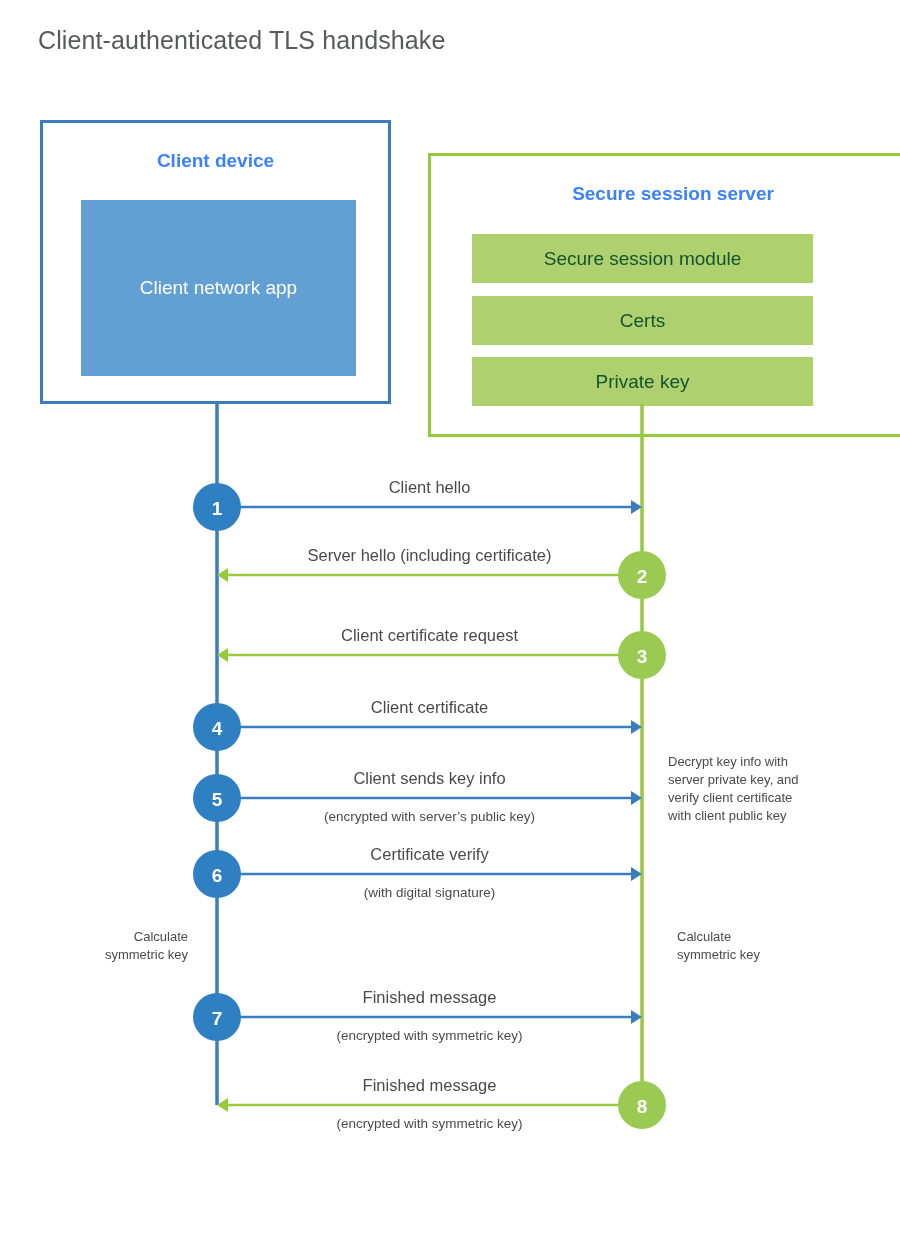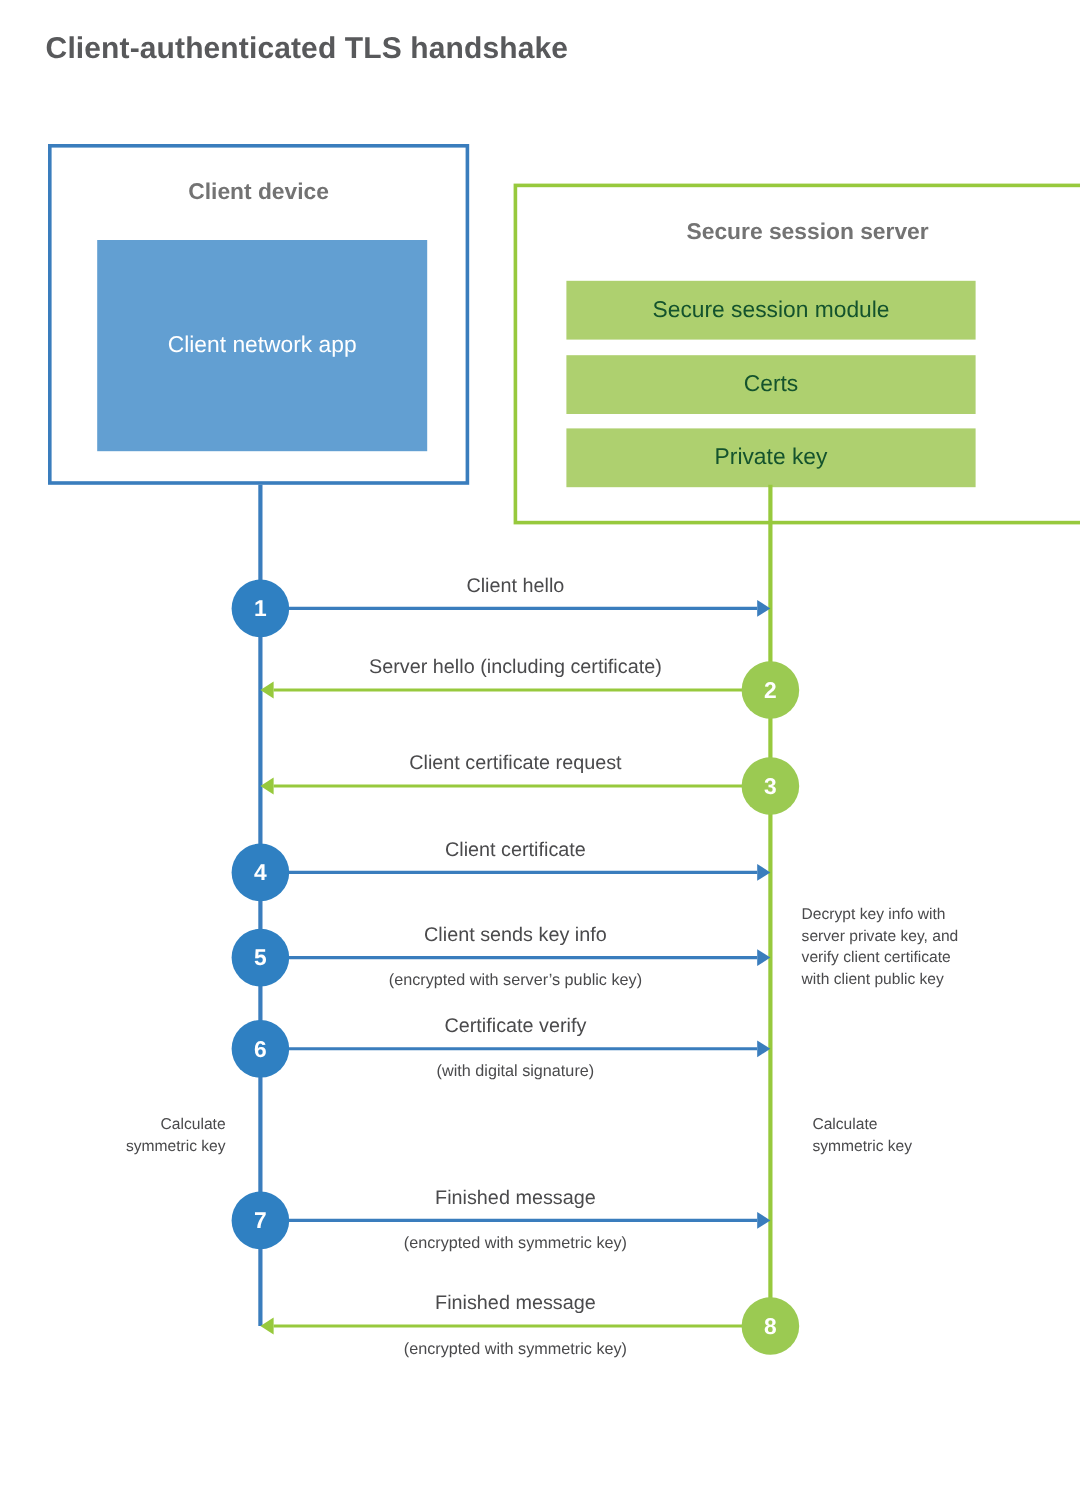--- a/index.html
+++ b/index.html
@@ -21,21 +21,21 @@
     left: 0;
     top: 0;
     width: 900px;
     height: 1256px;
   }
   .page-title {
     position: absolute;
     left: 38px;
     top: 26px;
     font-size: 25px;
-    font-weight: 700;
+    font-weight: 400;
     color: #58595b;
     letter-spacing: 0.1px;
     white-space: nowrap;
   }
   
   .actor-panel {
     position: absolute;
     background: #ffffff;
     box-sizing: border-box;
   }
@@ -58,21 +58,21 @@
     border: 3px solid #97c93d;
   }
   .actor-title {
     position: absolute;
     left: 0;
     right: 0;
     top: 27px;
     text-align: center;
     font-size: 19px;
     font-weight: bold;
-    color: #737373;
+    color: #3b82f6;
   }
   .client-app-box {
     position: absolute;
     left: 38px;
     top: 77px;
     width: 275px;
     height: 176px;
     background: #629fd2;
     color: #ffffff;
     font-size: 19px;

